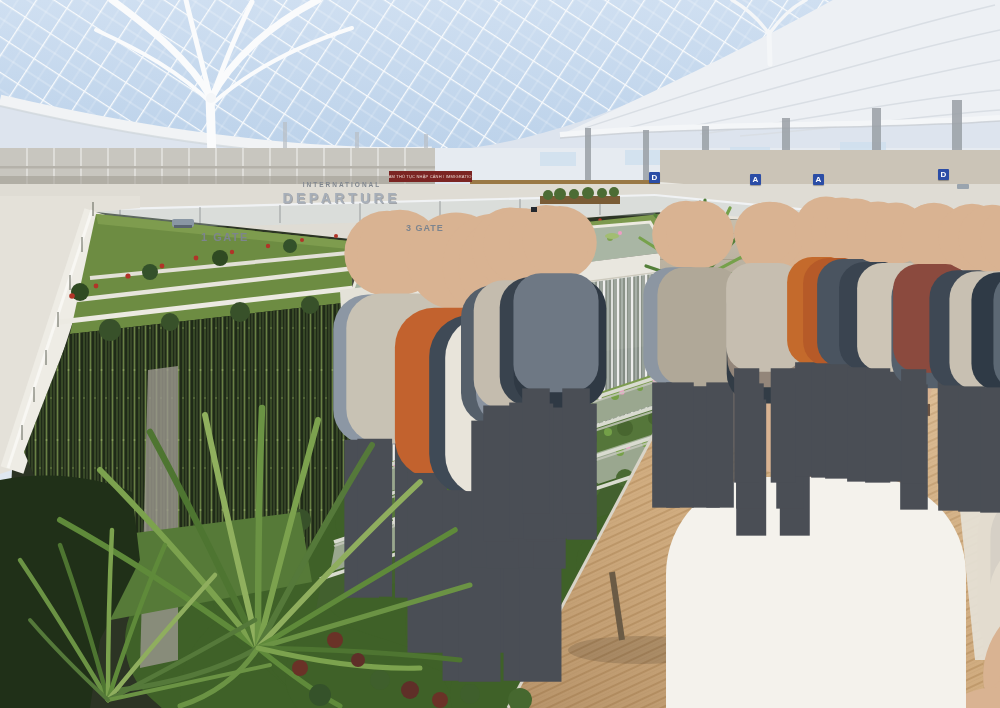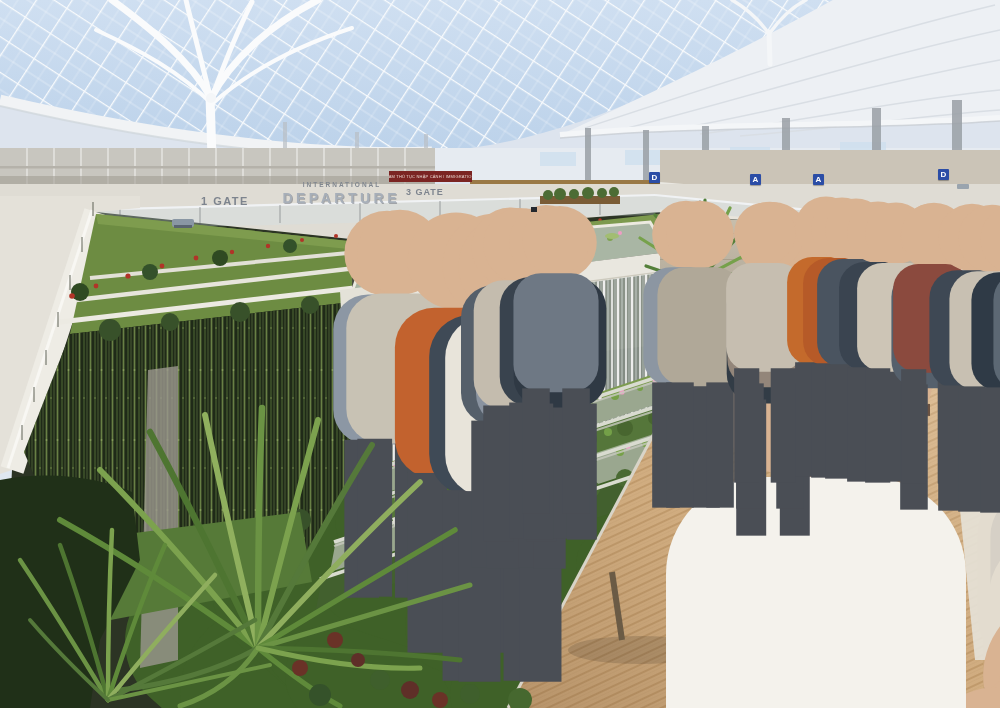--- a/index.html
+++ b/index.html
@@ -11,21 +11,21 @@
           color:#efe4dc;font-size:10.5px;font-weight:bold;letter-spacing:.6px;
           display:flex;align-items:center;justify-content:center;white-space:nowrap;overflow:hidden;
           border-bottom:2px solid #4e1412;}
   .smallsign{left:389px;top:171px;width:83px;height:11px;background:#7b2422;color:#e9d6cf;
           font-size:4px;letter-spacing:.2px;display:flex;align-items:center;justify-content:center;
           white-space:nowrap;overflow:hidden;}
   .intl{left:300px;top:181px;width:84px;text-align:center;font-size:6.5px;letter-spacing:2px;
         color:#80878f;font-weight:bold;white-space:nowrap;}
   .dep{left:278px;top:190px;width:122px;text-align:right;font-size:14px;letter-spacing:3.5px;
        color:#a7afb9;font-weight:bold;white-space:nowrap;text-shadow:1px 1px 0 rgba(88,94,104,.45);}
-  .gate{color:#7d848e;font-weight:bold;white-space:nowrap;}
+  .gate{color:#7d848e;font-weight:bold;white-space:nowrap;margin-top:36px;}
   .gate2{left:201px;top:195px;font-size:11px;letter-spacing:1.5px;}
   .gate3{left:406px;top:187px;font-size:9px;letter-spacing:1px;}
   .rowsign{width:11px;height:11px;background:#2b4da6;color:#fff;font-size:8px;font-weight:bold;
            display:flex;align-items:center;justify-content:center;border-radius:1px;
            box-shadow:0 1px 1px rgba(0,0,0,.3);}
   .rs1{left:649px;top:172px;} .rs2{left:750px;top:174px;} .rs3{left:813px;top:174px;} .rs4{left:938px;top:169px;}
 </style>
 </head>
 <body>
 

